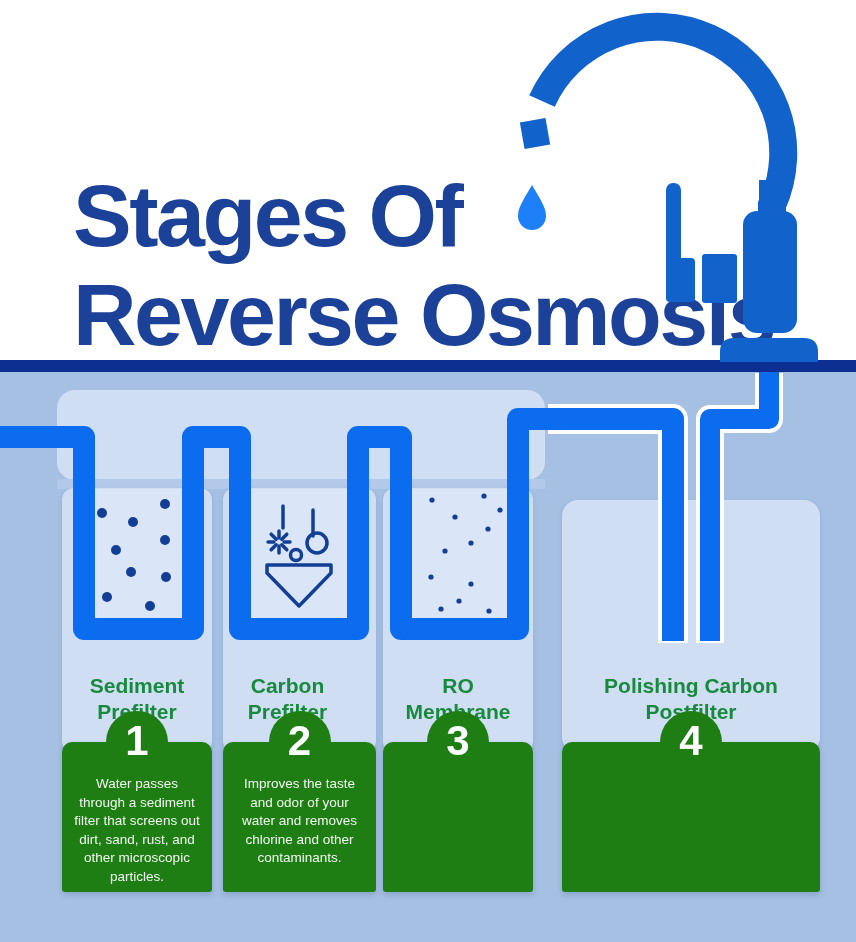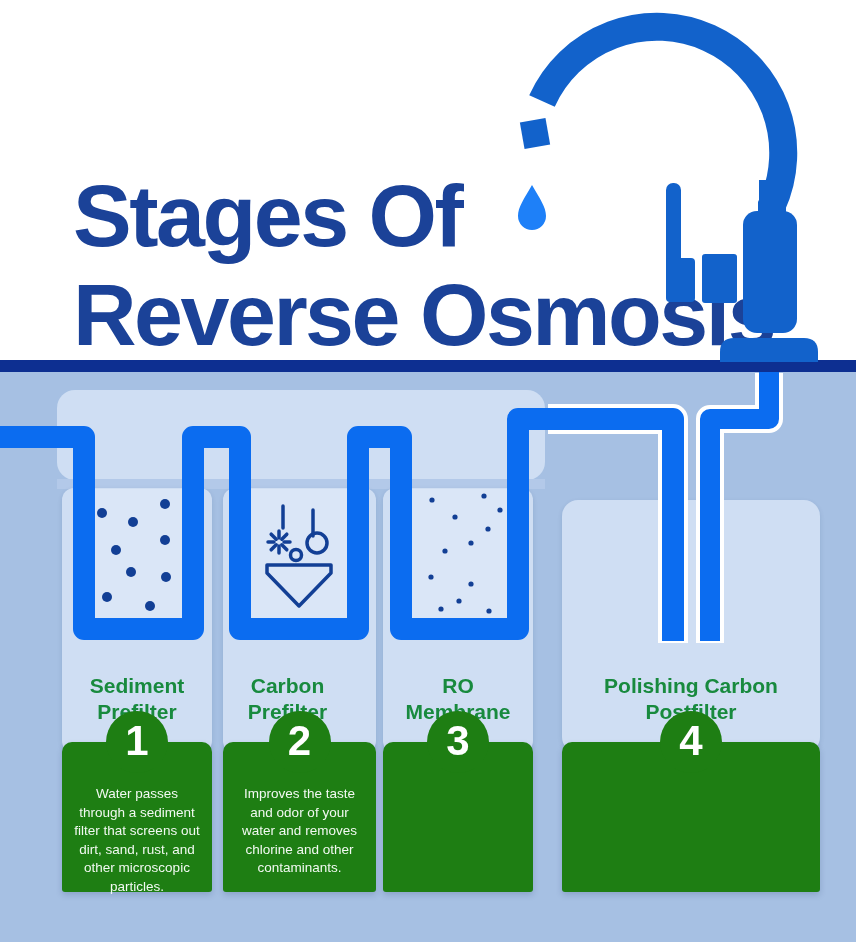--- a/index.html
+++ b/index.html
@@ -26,21 +26,21 @@
         font-size:21px;line-height:26px;color:#188a3e;white-space:pre-line;}
   .st1{left:62px;width:150px;} .st2{left:223px;width:129px;}
   .st3{left:383px;width:150px;} .st4{left:562px;width:258px;}
   .gbox{position:absolute;top:742px;height:150px;background:#1e7e13;z-index:3;
         border-radius:10px 10px 3px 3px;box-shadow:0 3px 6px rgba(20,40,90,.18);color:#f2f9f2;}
   .gb1{left:62px;width:150px;} .gb2{left:223px;width:153px;}
   .gb3{left:383px;width:150px;} .gb4{left:562px;width:258px;}
   .badge{position:absolute;left:50%;top:-31px;transform:translateX(-50%);width:62px;height:62px;
         border-radius:50%;background:#1e7e13;text-align:center;line-height:60px;
         font-size:42px;font-weight:bold;color:#ffffff;}
-  .desc{position:relative;margin-top:43px;padding:0 10px;text-align:center;
+  .desc{position:relative;margin-top:33px;padding:0 10px;text-align:center;
         font-size:13.5px;line-height:18.5px;white-space:pre-line;}
 </style>
 </head>
 <body>
 
 <div class="page">
 
   <div class="lower-bg"></div>
 
   <div class="main-title">

